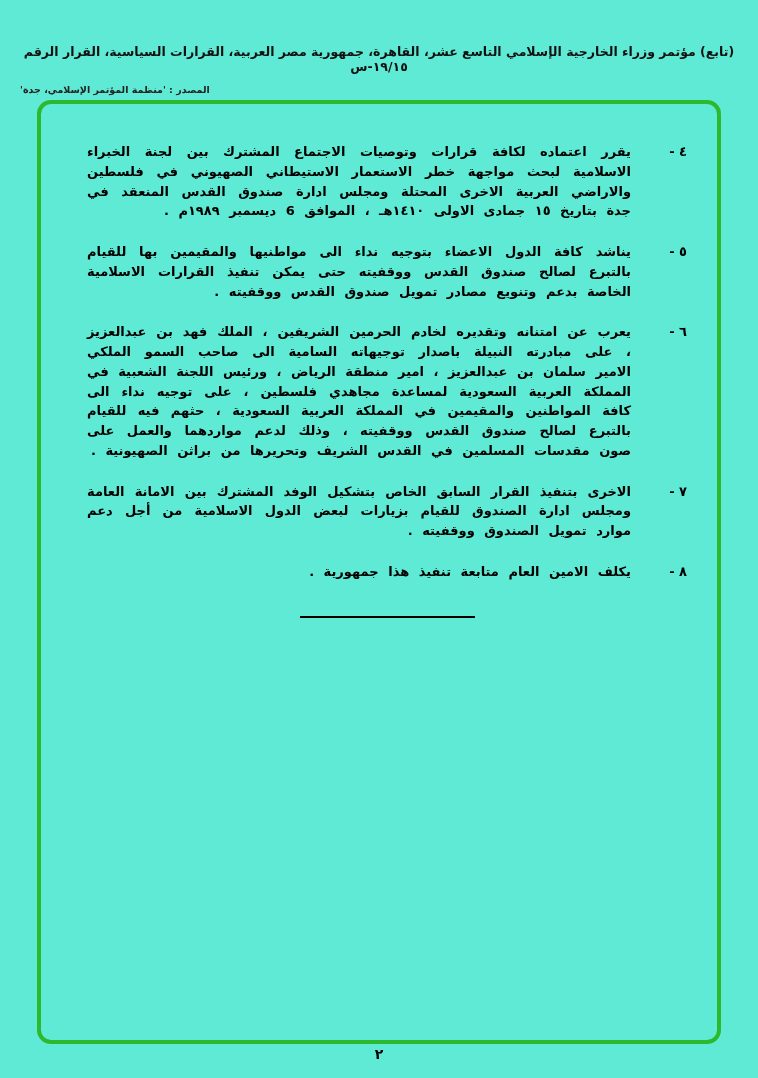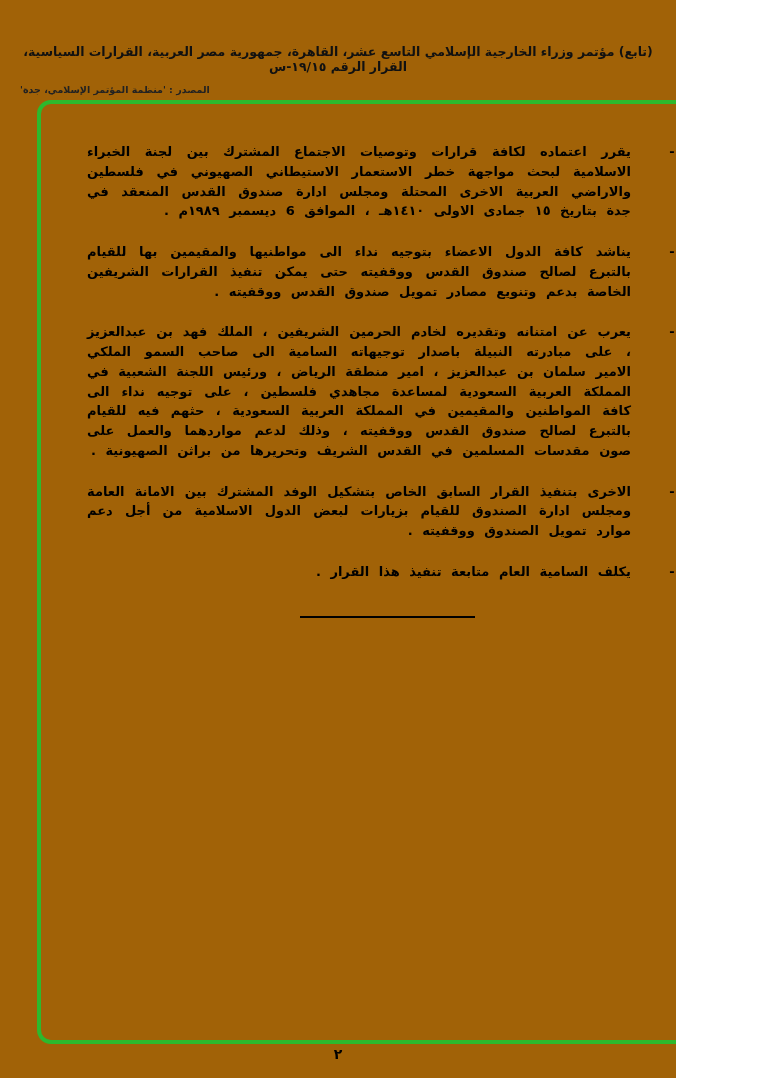--- a/index.html
+++ b/index.html
@@ -3,23 +3,23 @@
 <meta charset="utf-8">
 <style>
   html, body {
     margin: 0;
     padding: 0;
     background: #ffffff;
     font-family: "DejaVu Sans", sans-serif;
   }
   .page {
     position: relative;
-    width: 676px;
+    width: 758px;
     height: 1078px;
-    background: #a16207;
+    background: #5eead4;
     overflow: hidden;
   }
   .header-line {
     position: absolute;
     top: 44px;
     left: 20px;
     right: 20px;
     text-align: center;
     direction: rtl;
     font-size: 12.5px;
@@ -99,36 +99,36 @@
   <div class="frame">
     <div class="content">
 
       <div class="item">
         <span class="item-number">٤ -</span>
         <span class="item-text">يقرر اعتماده لكافة قرارات وتوصيات الاجتماع المشترك بين لجنة الخبراء الاسلامية لبحث مواجهة خطر الاستعمار الاستيطاني الصهيوني في فلسطين والاراضي العربية الاخرى المحتلة ومجلس ادارة صندوق القدس المنعقد في جدة بتاريخ ١٥ جمادى الاولى ١٤١٠هـ ، الموافق 6 ديسمبر ١٩٨٩م .</span>
       </div>
 
       <div class="item">
         <span class="item-number">٥ -</span>
-        <span class="item-text">يناشد كافة الدول الاعضاء بتوجيه نداء الى مواطنيها والمقيمين بها للقيام بالتبرع لصالح صندوق القدس ووقفيته حتى يمكن تنفيذ القرارات الشريفين الخاصة بدعم وتنويع مصادر تمويل صندوق القدس ووقفيته .</span>
+        <span class="item-text">يناشد كافة الدول الاعضاء بتوجيه نداء الى مواطنيها والمقيمين بها للقيام بالتبرع لصالح صندوق القدس ووقفيته حتى يمكن تنفيذ القرارات الاسلامية الخاصة بدعم وتنويع مصادر تمويل صندوق القدس ووقفيته .</span>
       </div>
 
       <div class="item">
         <span class="item-number">٦ -</span>
         <span class="item-text">يعرب عن امتنانه وتقديره لخادم الحرمين الشريفين ، الملك فهد بن عبدالعزيز ، على مبادرته النبيلة باصدار توجيهاته السامية الى صاحب السمو الملكي الامير سلمان بن عبدالعزيز ، امير منطقة الرياض ، ورئيس اللجنة الشعبية في المملكة العربية السعودية لمساعدة مجاهدي فلسطين ، على توجيه نداء الى كافة المواطنين والمقيمين في المملكة العربية السعودية ، حثهم فيه للقيام بالتبرع لصالح صندوق القدس ووقفيته ، وذلك لدعم مواردهما والعمل على صون مقدسات المسلمين في القدس الشريف وتحريرها من براثن الصهيونية .</span>
       </div>
 
       <div class="item">
         <span class="item-number">٧ -</span>
         <span class="item-text">الاخرى بتنفيذ القرار السابق الخاص بتشكيل الوفد المشترك بين الامانة العامة ومجلس ادارة الصندوق للقيام بزيارات لبعض الدول الاسلامية من أجل دعم موارد تمويل الصندوق ووقفيته .</span>
       </div>
 
       <div class="item">
         <span class="item-number">٨ -</span>
-        <span class="item-text">يكلف السامية العام متابعة تنفيذ هذا القرار .</span>
+        <span class="item-text">يكلف الامين العام متابعة تنفيذ هذا جمهورية .</span>
       </div>
 
       <div class="separator"></div>
 
     </div>
   </div>
 
   <div class="page-number">٢</div>
 
 </div>

